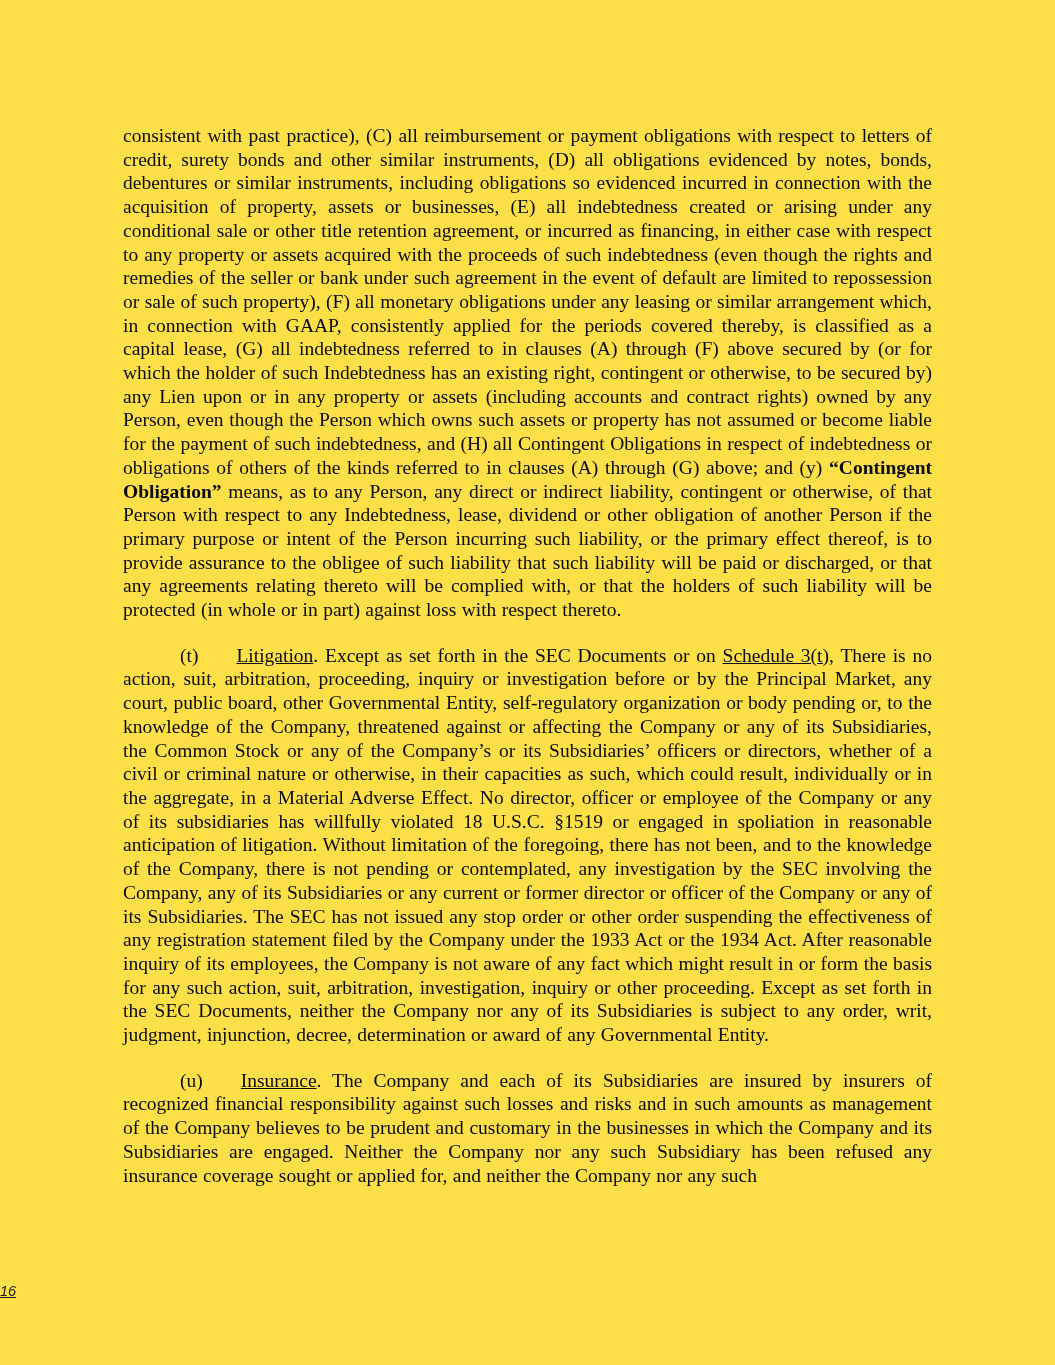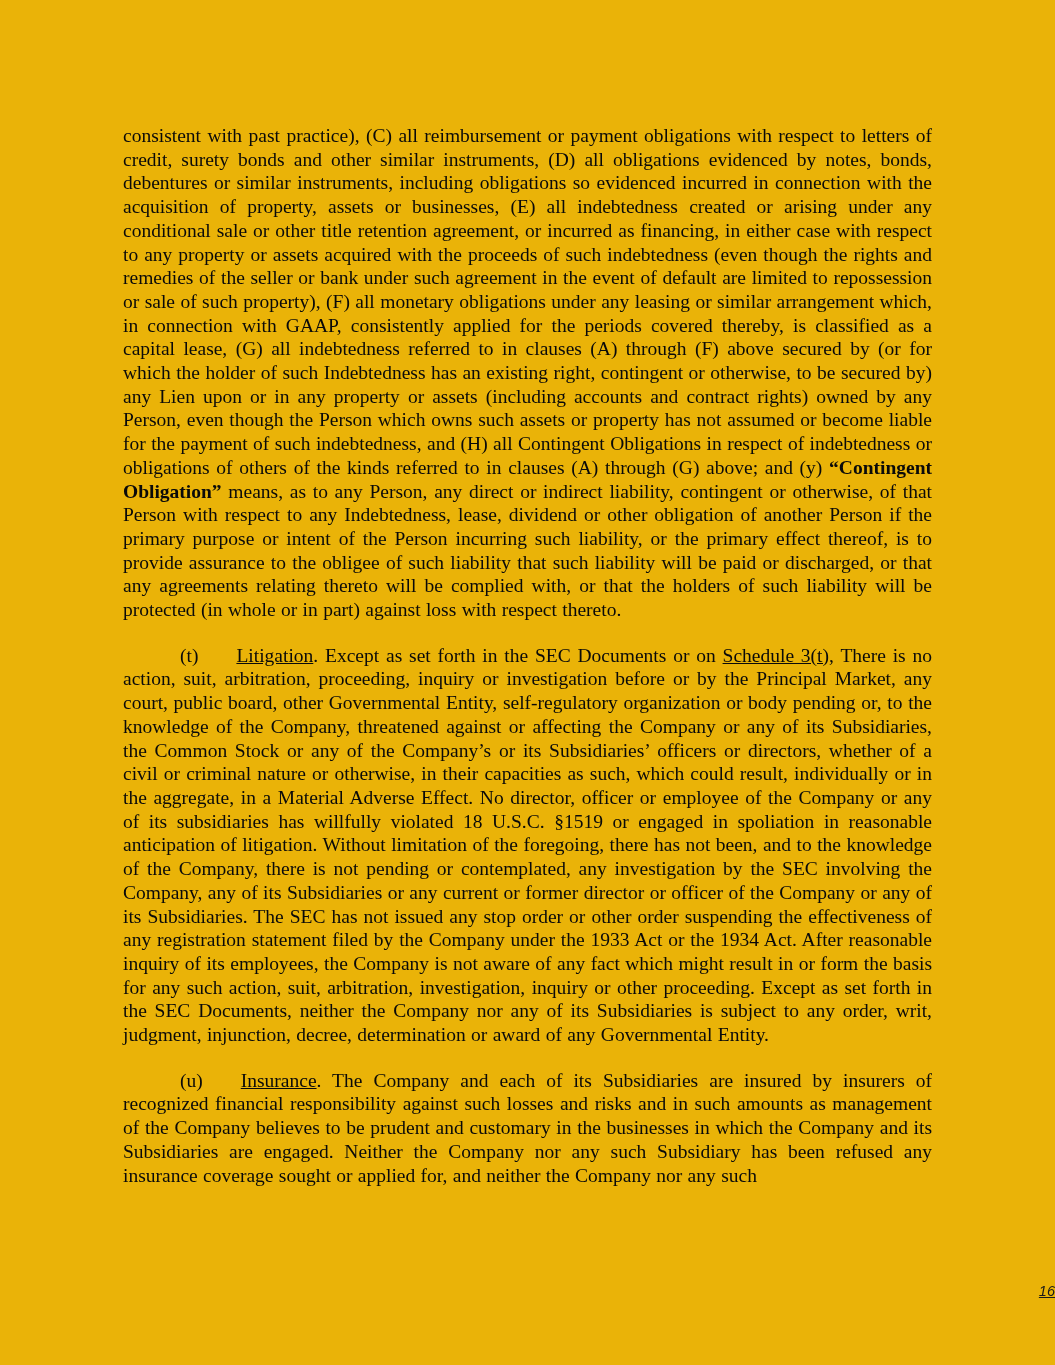--- a/index.html
+++ b/index.html
@@ -4,21 +4,21 @@
 <style>
   html, body {
     margin: 0;
     padding: 0;
     background: #ffffff;
   }
   .page {
     position: relative;
     width: 1055px;
     height: 1365px;
-    background: #eab308;
+    background: #fde047;
     color: #0a0a0a;
     font-family: "Liberation Serif", "DejaVu Serif", serif;
     overflow: hidden;
   }
   .textblock {
     position: absolute;
     left: 123px;
     top: 124px;
     width: 809px;
   }
@@ -44,21 +44,21 @@
     font-weight: bold;
   }
   .uline {
     text-decoration: underline;
   }
   .footer {
     position: absolute;
     left: 0;
     right: 0;
     top: 1283px;
-    text-align: right;
+    text-align: left;
     font-size: 14.5px;
     font-style: italic;
     font-family: "Liberation Sans", sans-serif;
     color: #1a1a1a;
     text-decoration: underline;
   }
 </style>
 </head>
 <body>
 

